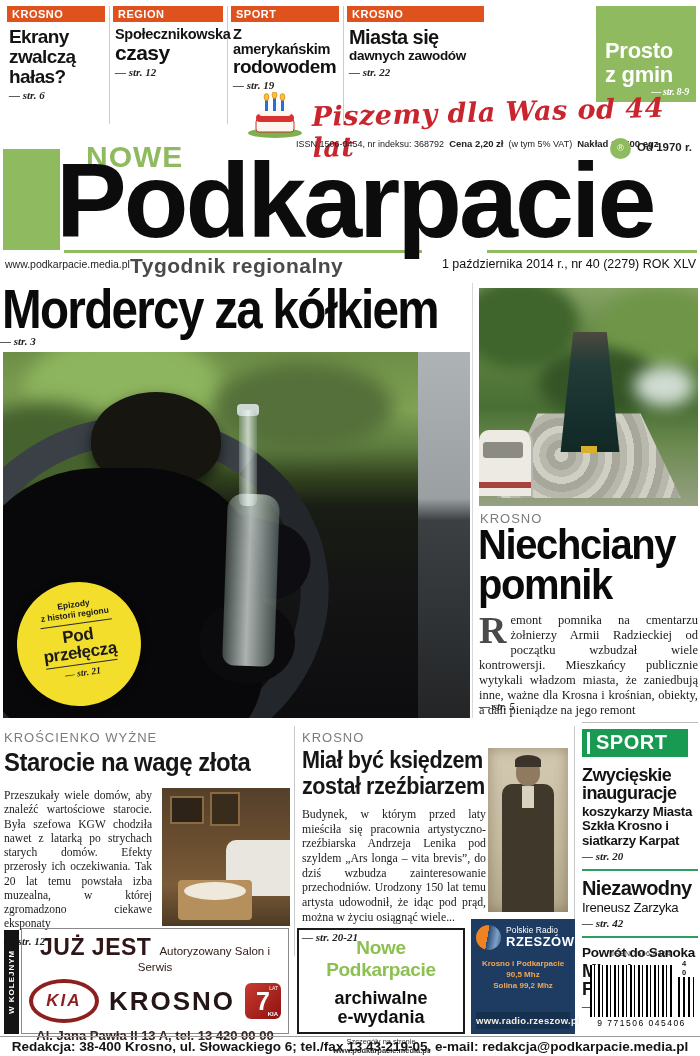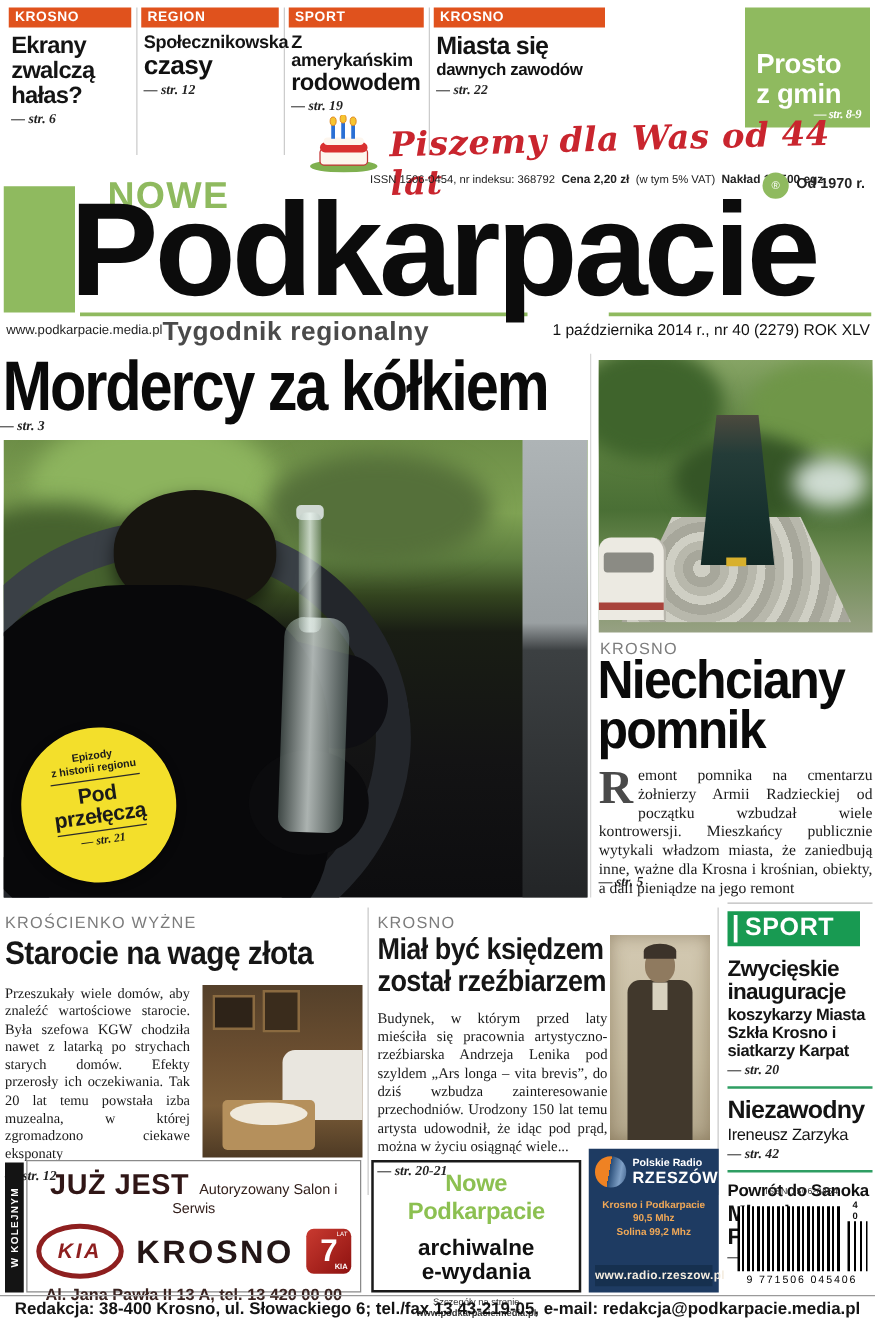--- a/index.html
+++ b/index.html
@@ -191,21 +191,21 @@
   #arch-t{font-size:19px;font-weight:bold;color:#8cc051;letter-spacing:-.3px;}
   #arch-l{font-size:18px;font-weight:bold;color:#101010;line-height:1.08;margin-top:8px;white-space:pre-line;}
   #arch-n1{font-size:7.5px;color:#333;margin-top:9px;}
   #arch-n2{font-size:7.5px;color:#333;font-weight:bold;}
 
   #radio{left:471px;top:919px;width:104px;height:115px;background:#1e3b62;box-sizing:border-box;
      padding:6px 5px 5px 5px;display:flex;flex-direction:column;color:#fff;}
   #radio-logo{display:flex;align-items:center;gap:5px;}
   #radio-sphere{width:25px;height:25px;border-radius:50%;flex:0 0 auto;
      background:linear-gradient(100deg,#ef8223 46%,#274b76 46%,#7fa0c6 78%,#41628c 100%);}
-  #radio-b1{font-size:8.5px;font-weight:bold;line-height:1.1;}
+  #radio-b1{font-size:8.5px;font-weight:normal;line-height:1.1;}
   #radio-b2{font-size:13px;font-weight:bold;letter-spacing:.5px;line-height:1.1;}
   #radio-fr{margin-top:9px;text-align:center;font-size:8px;font-weight:bold;color:#f0a857;line-height:1.35;}
   #radio-url{margin-top:auto;text-align:center;font-size:9.5px;font-weight:bold;color:#f5ede0;
      background:#16304f;padding:3px 0;letter-spacing:.3px;}
 
   
   #bc{left:585px;top:950px;width:113px;text-align:center;}
   #bc-issn{font-size:7px;color:#333;letter-spacing:.5px;}
   #bc-row{display:flex;align-items:flex-end;justify-content:center;gap:6px;margin-top:2px;}
   #bc-main{width:82px;height:52px;background:repeating-linear-gradient(90deg,#000 0 2px,#fff 2px 4px,#000 4px 5px,#fff 5px 8px);}

